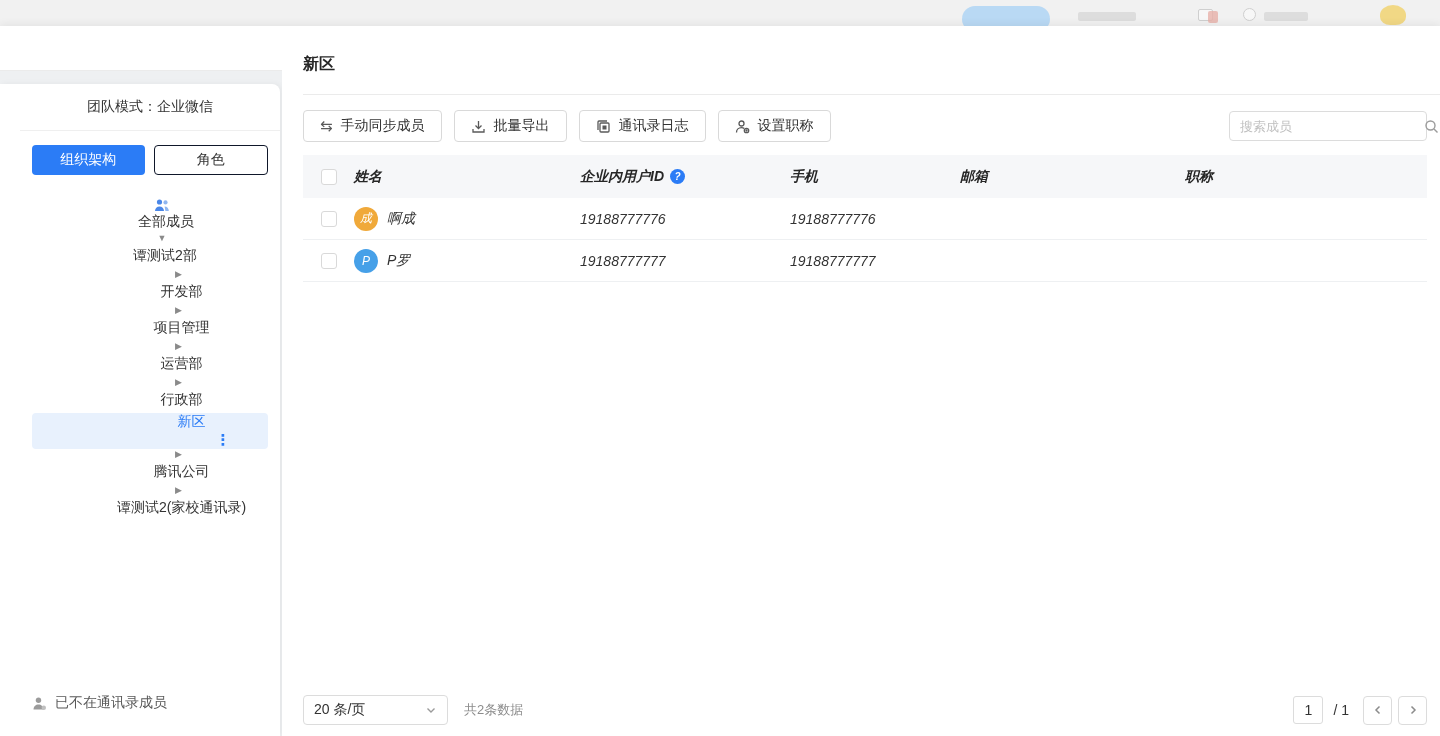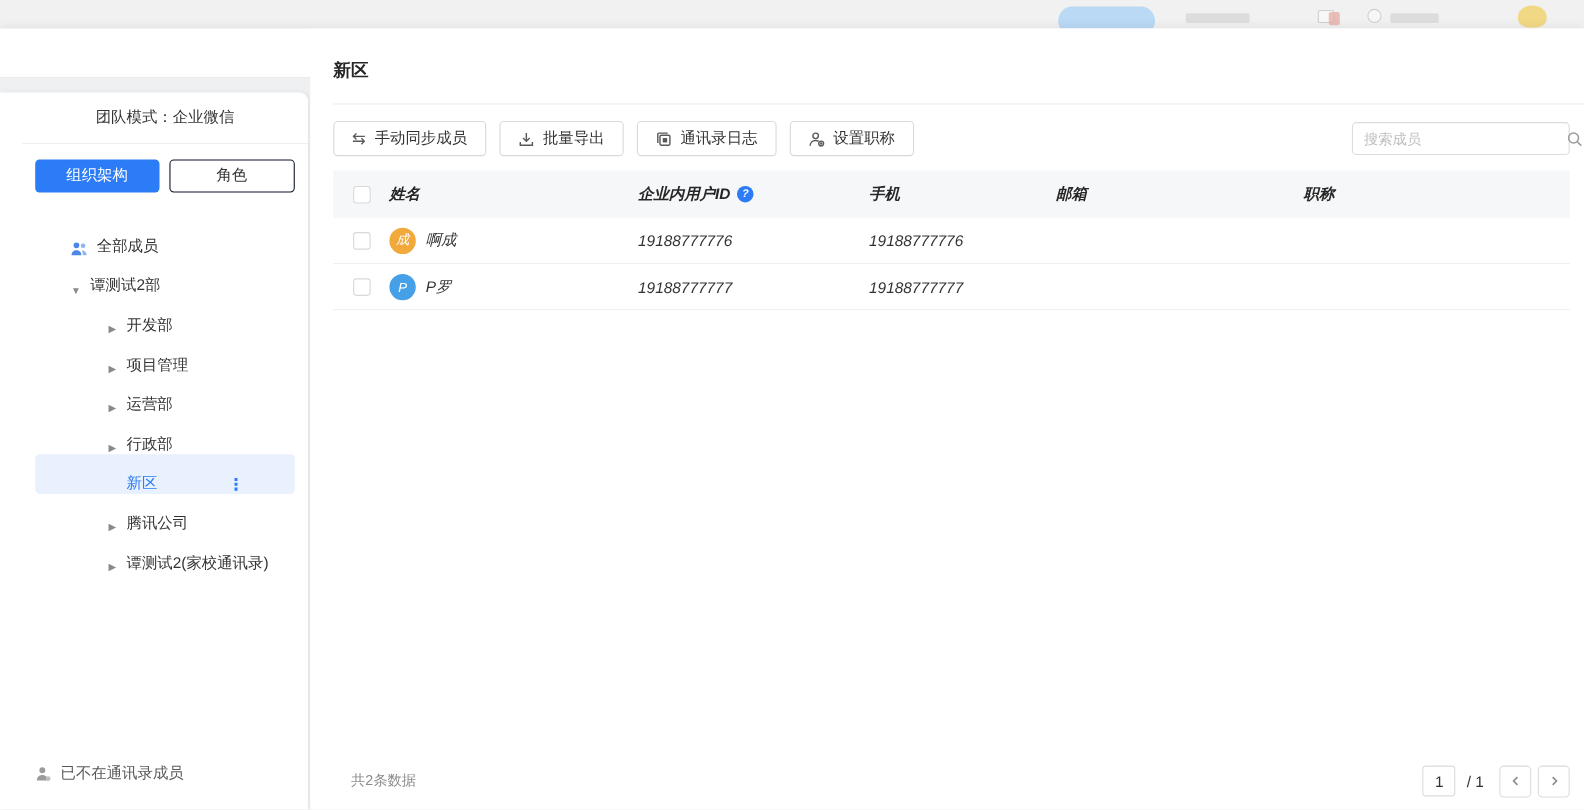--- a/index.html
+++ b/index.html
@@ -26,21 +26,21 @@
 
   
   .sidebar { position:absolute; left:0; top:58px; width:280px; bottom:0; background:#fff; border-radius:0 8px 0 0; box-shadow:2px 0 6px rgba(0,0,0,.05);padding-left:20px; }
   .team-mode { height:47px; display:flex; align-items:center; justify-content:center; font-size:14px; color:#333; border-bottom:1px solid #efefef; }
   .seg-row { display:flex; gap:9px; padding:14px 12px 8px 12px; }
   .seg-btn { flex:1; height:30px; display:flex; align-items:center; justify-content:center; font-size:14px; border-radius:4px; cursor:pointer; }
   .seg-btn.primary { background:#2b7cf6; color:#fff; }
   .seg-btn.ghost { background:#fff; color:#333; border:1px solid #0f172a; }
 
   .tree { margin-top:14px; }
-  .tree-item { height:36px; display:flex; align-items:flex-end; font-size:14px; color:#333; cursor:pointer; margin:0 12px; border-radius:4px; position:relative; }
+  .tree-item { height:36px; display:flex; align-items:center; font-size:14px; color:#333; cursor:pointer; margin:0 12px; border-radius:4px; position:relative;flex-direction:column; }
   .tree-item .caret { width:14px; font-size:11px; color:#8a8a8a; text-align:center; margin-right:6px; flex:0 0 14px; }
   .tree-item.lv0 { padding-left:30px; }
   .tree-item.lv1 { padding-left:63px; }
   .tree-item.lv1.noarrow { padding-left:83px; }
   .tree-item.selected { background:#e8f1fd; color:#2b7cf6; }
   .tree-item .more { margin-left:64px; color:#2b7cf6; font-size:15px; font-weight:bold; letter-spacing:1px; cursor:pointer; }
   .people-ico { width:16px; height:14px; margin-right:8px; flex:0 0 16px; }
   .sidebar-footer { position:absolute; left:0; bottom:24px; width:100%; padding-left:32px; display:flex; align-items:center; font-size:14px; color:#595959; cursor:pointer; }
   .sidebar-footer svg { margin-right:8px; }
 
@@ -255,20 +255,26 @@
           <span>P罗</span>
         </div>
         <div class="col-id">19188777777</div>
         <div class="col-phone">19188777777</div>
         <div class="col-email"></div>
         <div class="col-title"></div>
       </div>
     </div>
 
     <div class="pager">
+      <div class="page-size">
+        <span>20 条/页</span>
+        <svg width="12" height="12" viewBox="0 0 12 12" fill="none" stroke="#9b9b9b" stroke-width="1.4">
+            <path d="M2.5 4.5L6 8l3.5-3.5"></path>
+          </svg>
+      </div>
       <span class="total-text">共2条数据</span>
       <div class="pager-right">
         <input class="page-input" value="1" style="">
         <span class="page-total">/ 1</span>
         <div class="nav-btn">
           <svg width="12" height="12" viewBox="0 0 12 12" fill="none" stroke="#8c8c8c" stroke-width="1.5">
               <path d="M7.5 2.5L4 6l3.5 3.5"></path>
             </svg>
         </div>
         <div class="nav-btn">

